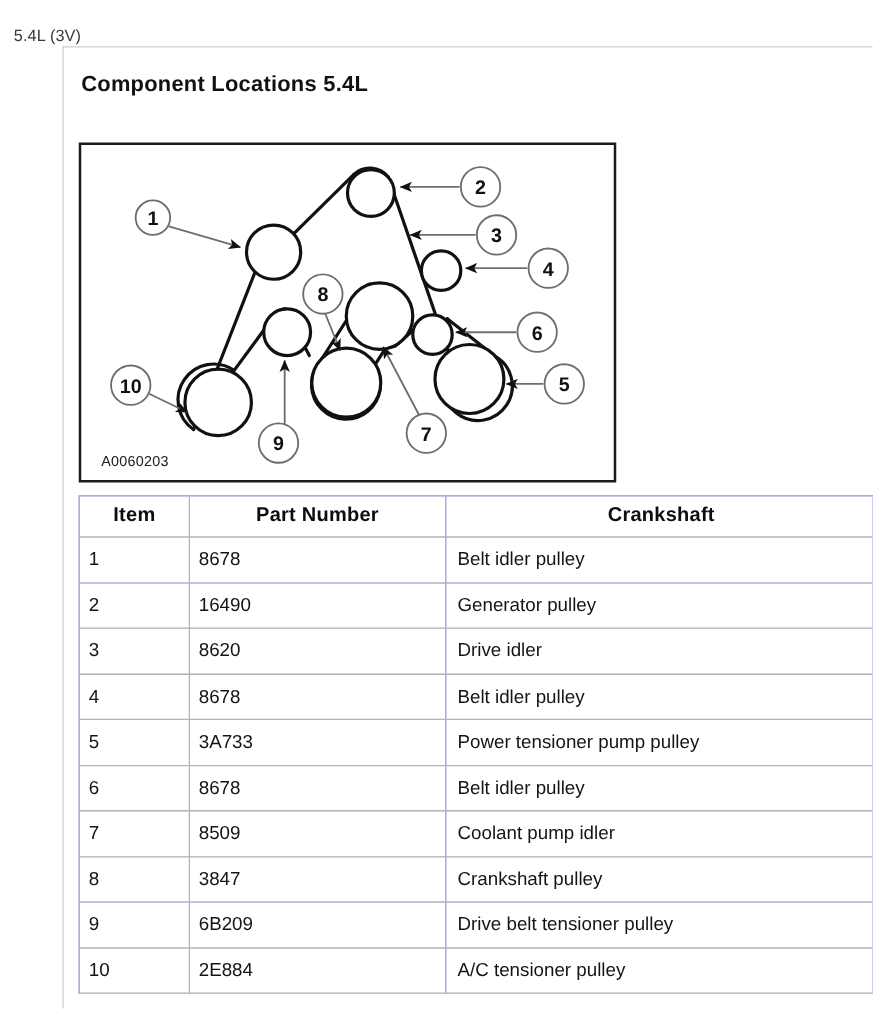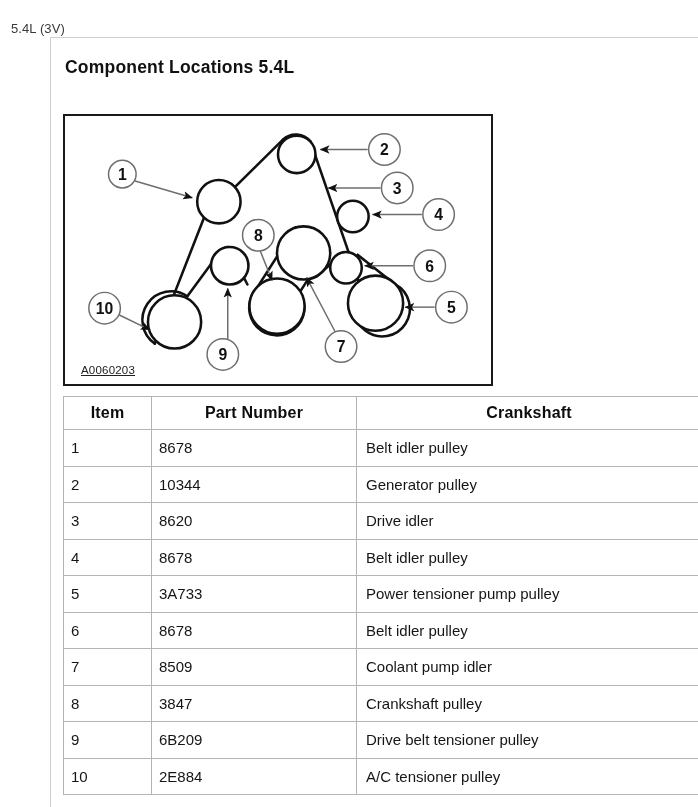--- a/index.html
+++ b/index.html
@@ -63,21 +63,20 @@
     box-sizing: border-box;
     background: #ffffff;
   }
   .figure-code {
     position: absolute;
     left: 16px;
     bottom: 8px;
     font-size: 11.5px;
     color: #202020;
     letter-spacing: 0.2px;
-    text-decoration: underline;
   }
   svg.belt-diagram {
     position: absolute;
     left: 0;
     top: 0;
     width: 100%;
     height: 100%;
     display: block;
   }
   table.parts {
@@ -273,21 +272,21 @@
             </td>
           <td class="c-desc-cell">
               <span class="cell">Belt idler pulley</span>
             </td>
         </tr>
         <tr>
           <td>
               <span class="cell">2</span>
             </td>
           <td>
-              <span class="cell">10344</span>
+              <span class="cell">16490</span>
             </td>
           <td class="c-desc-cell">
               <span class="cell">Generator pulley</span>
             </td>
         </tr>
         <tr>
           <td>
               <span class="cell">3</span>
             </td>
           <td>

